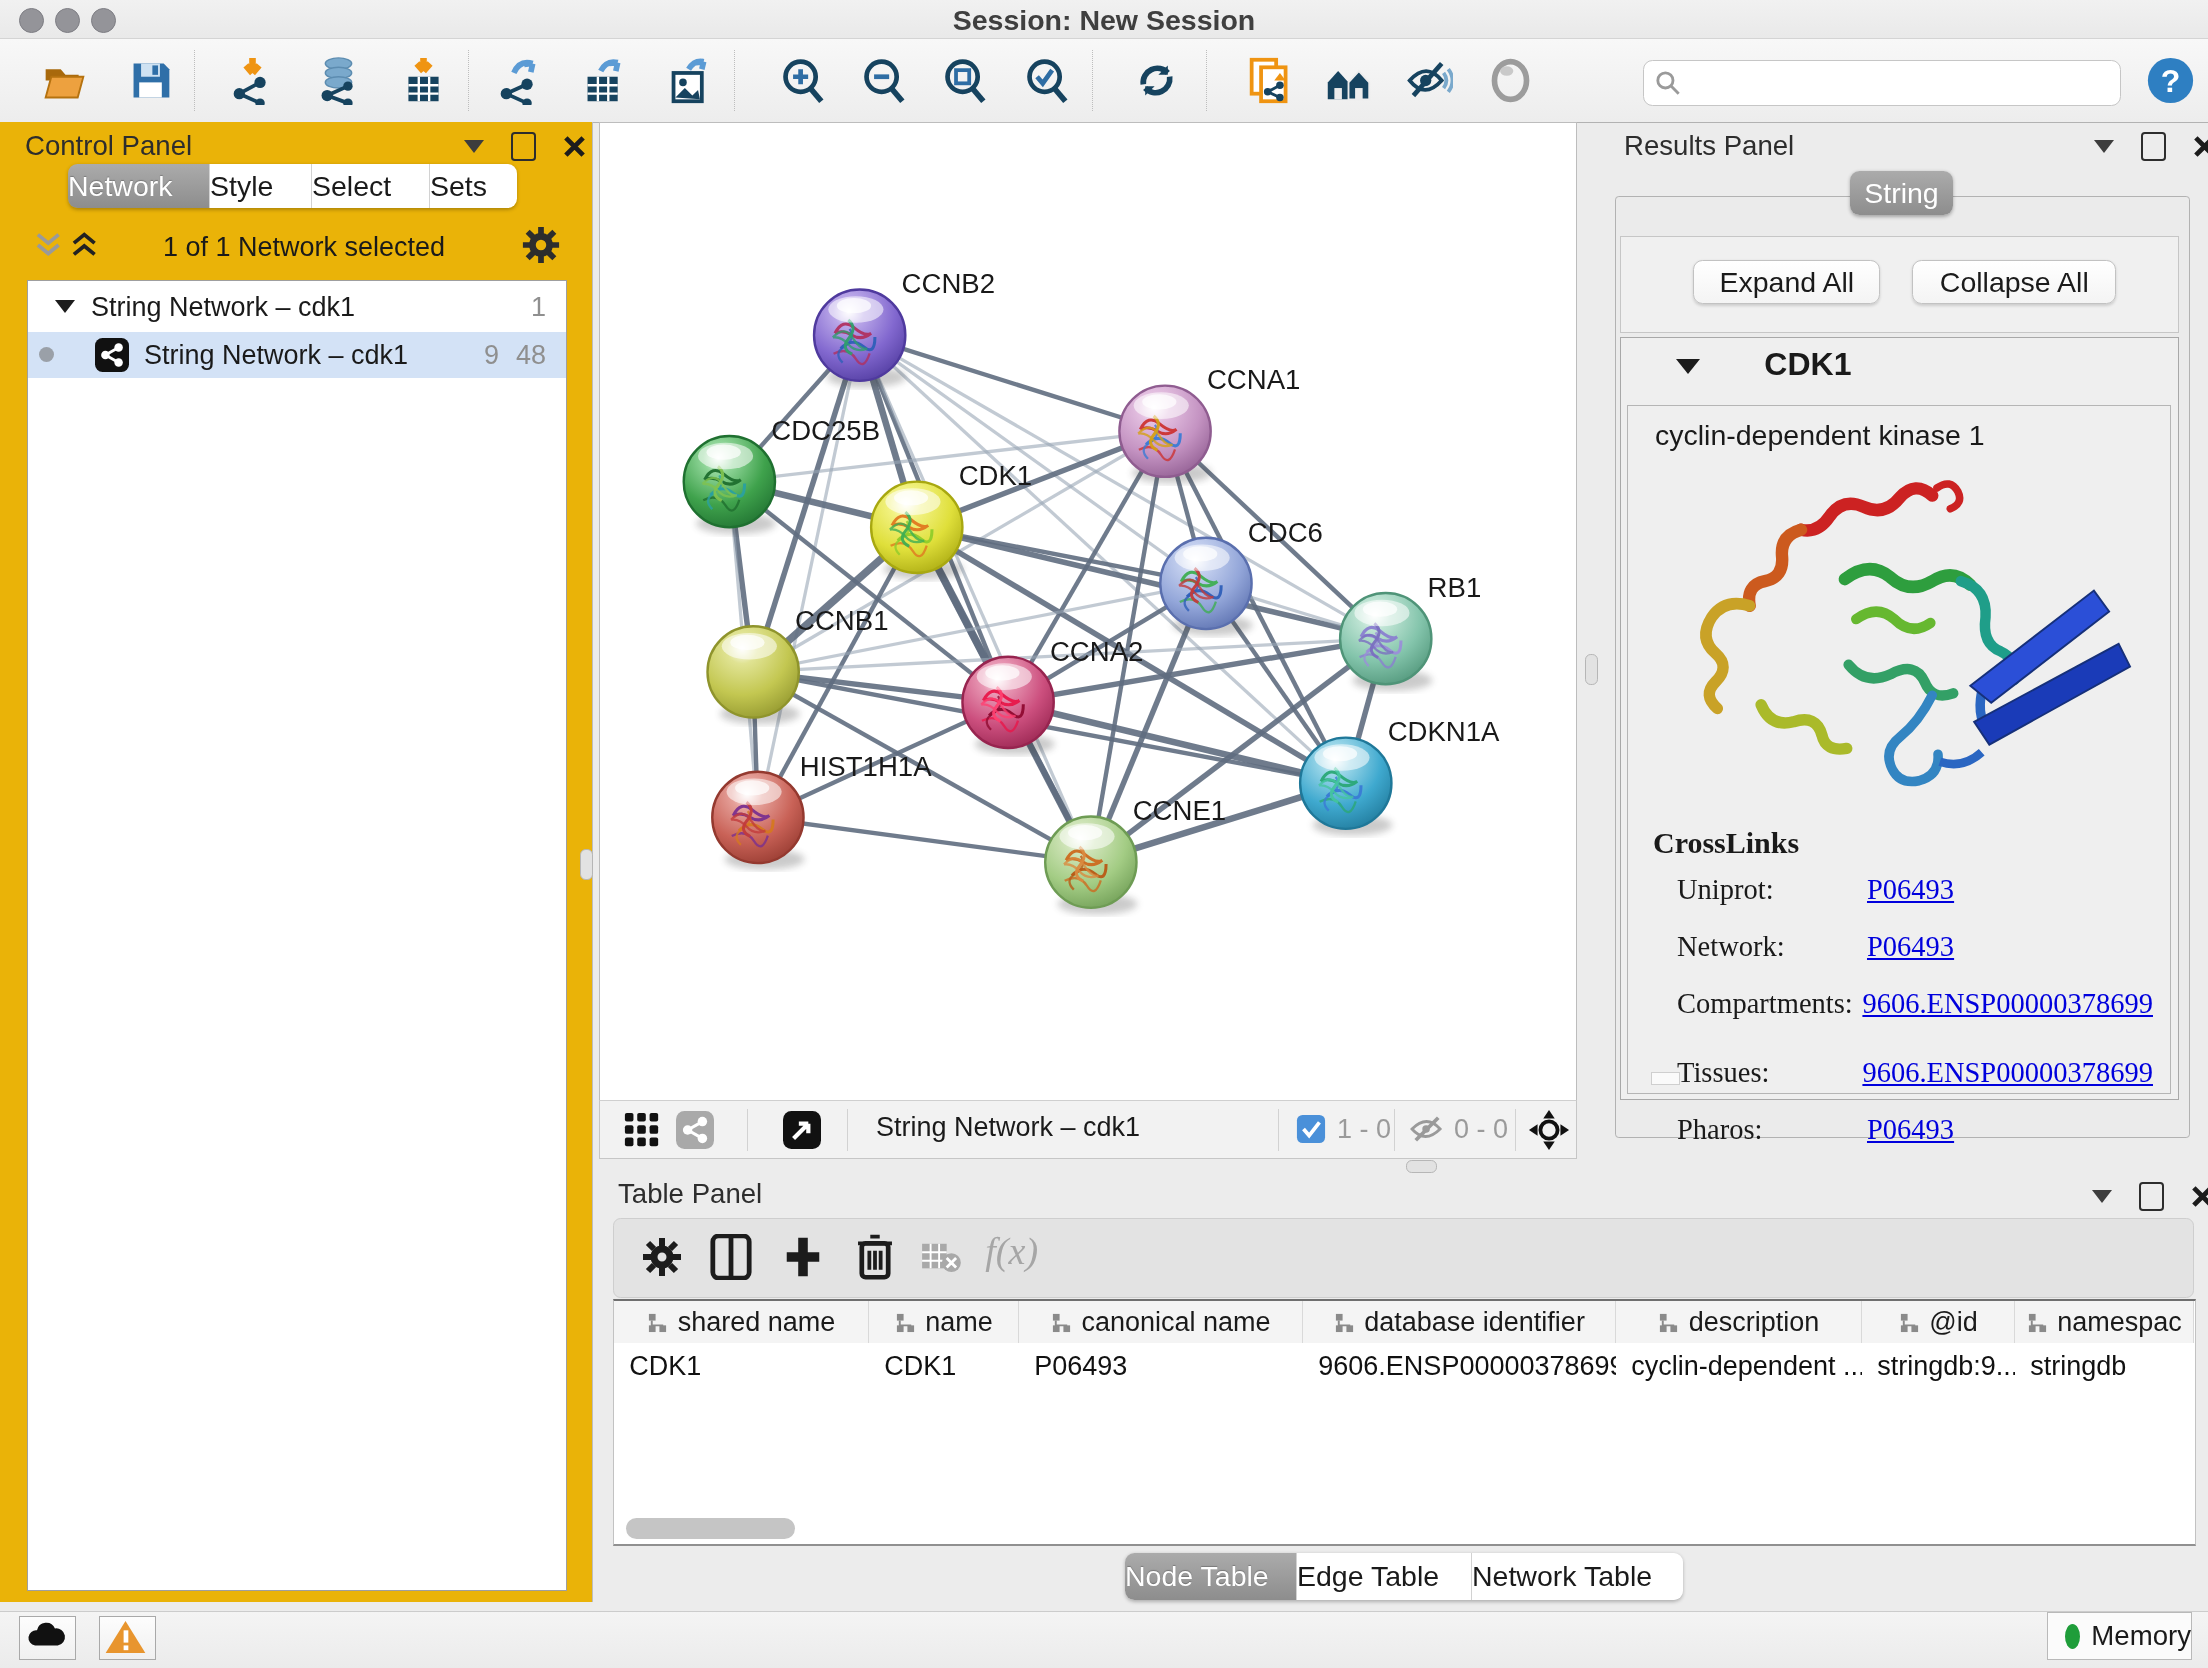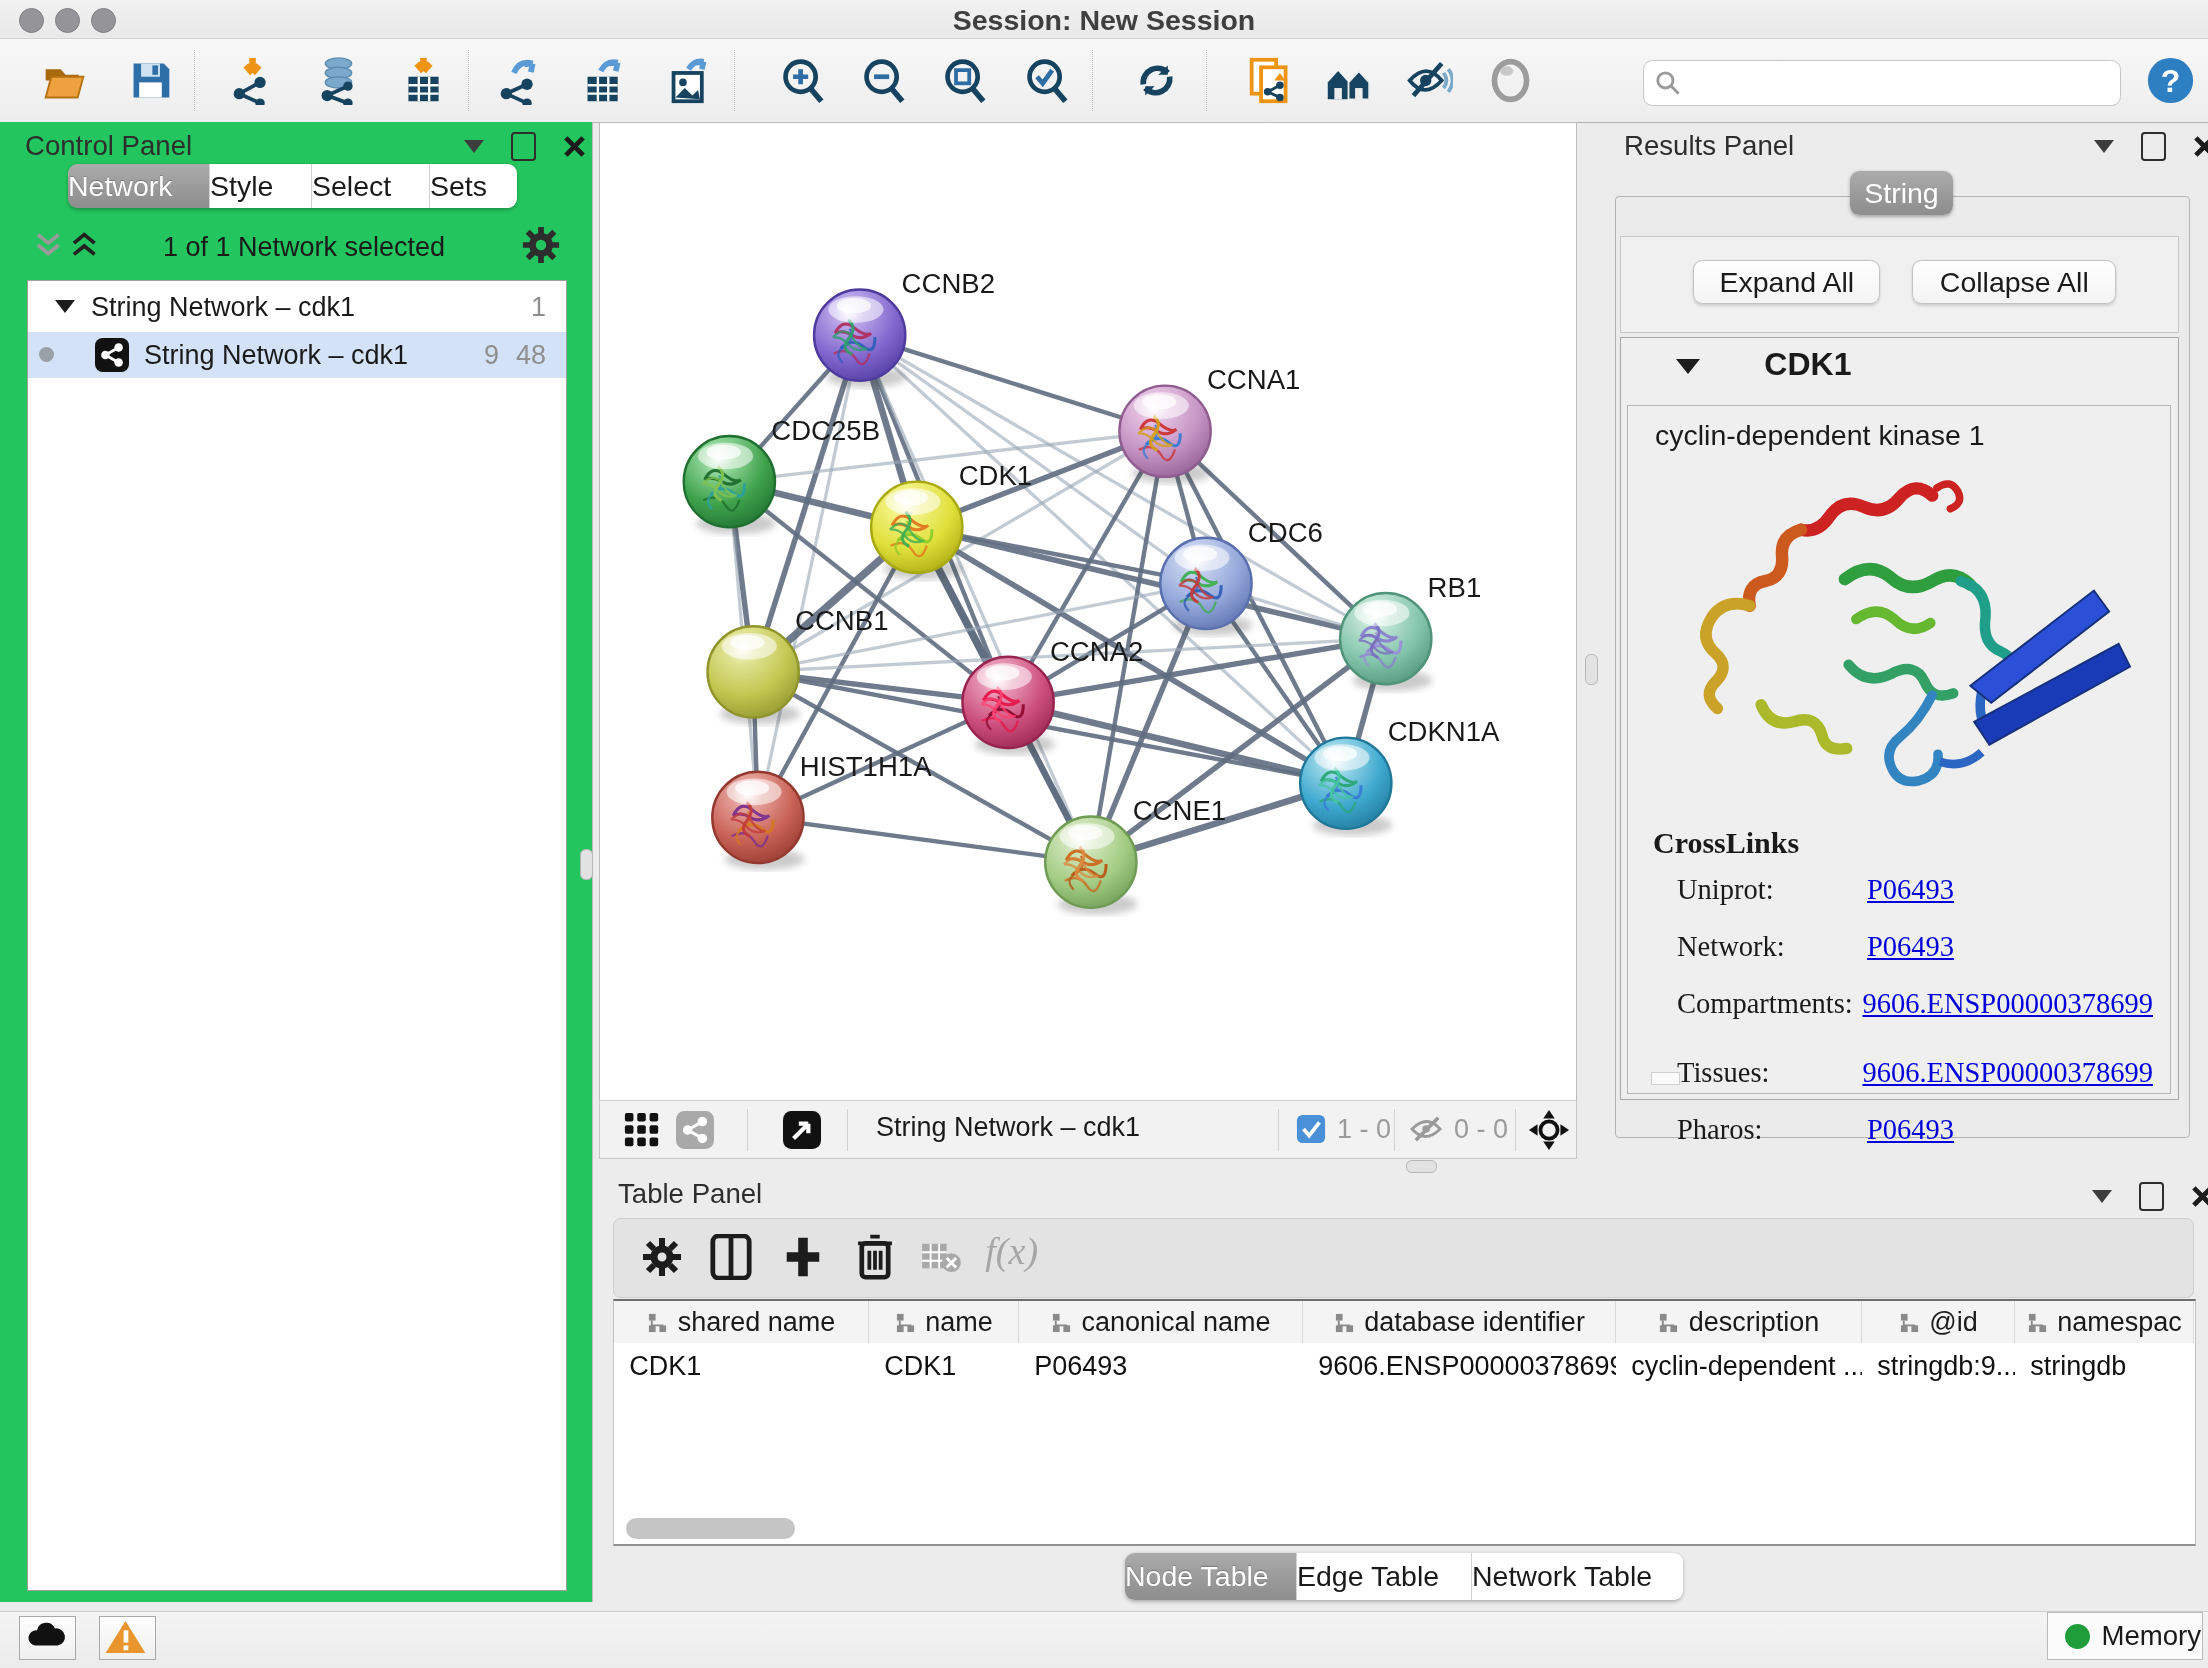--- a/index.html
+++ b/index.html
@@ -27,21 +27,21 @@
   .caret-dn{width:0;height:0;border-left:10.5px solid transparent;border-right:10.5px solid transparent;border-top:13.3px solid #3d3d3d;}
   .float-box{width:21px;height:25px;border:2.9px solid #2d2d2d;border-radius:3.8px;}
   
   .seg{display:flex;border-radius:9.5px;box-shadow:0 1.9px 3.8px rgba(0,0,0,0.25);}
   .seg .tab{height:44px;line-height:44px;font-size:28.5px;background:#fff;color:#1a1a1a;border-right:1px solid #d2d2d2;}
   .seg .tab:first-child{border-radius:9.5px 0 0 9.5px;}
   .seg .tab:last-child{border-radius:0 9.5px 9.5px 0;border-right:none;}
   .seg .tab.active{background:linear-gradient(#ababab,#8d8d8d);color:#fff;text-shadow:0 -1px 1px rgba(0,0,0,0.25);}
   .tab.lone{border-radius:9.5px;height:44px;line-height:44px;text-align:center;font-size:28.5px;background:linear-gradient(#ababab,#8d8d8d);color:#fff;box-shadow:0 1.9px 3.8px rgba(0,0,0,0.3);}
   
-  .ctrl-panel{left:0;top:122px;width:592px;height:1480px;background:#22c55e;border-right:1.9px solid #bdbdbd;}
+  .ctrl-panel{left:0;top:122px;width:592px;height:1480px;background:#eab308;border-right:1.9px solid #bdbdbd;}
   .tree-box{left:27px;top:158px;width:538px;height:1309px;background:#fff;border:1.9px solid #9f9f9f;}
   .tree-row{position:absolute;left:0;width:100%;height:46px;}
   .tree-row .lbl{font-size:27px;}
   .num{color:#8f8f8f;font-size:27px;}
   
   .net-canvas{left:599px;top:122px;width:976px;height:978px;background:#fff;border:1px solid #bdbdbd;}
   .net-toolbar{left:599px;top:1100px;width:976px;height:57px;background:#f2f2f2;border:1px solid #c6c6c6;border-top:1px solid #cfcfcf;}
   .nt-sep{position:absolute;top:7.6px;width:0;height:42px;border-left:1px solid #d2d2d2;}
   .nt-text{font-size:27px;color:#1a1a1a;}
   .nt-num{font-size:27px;color:#9a9a9a;}
@@ -57,21 +57,21 @@
   
   .tbl-panel{left:599px;top:1172px;width:1609px;height:430px;}
   .tbl-toolbar{left:14.3px;top:46px;width:1579px;height:78px;background:#e3e3e3;border:1.9px solid #cecece;border-radius:7.6px;}
   .tbl-box{left:14.3px;top:127px;width:1581px;height:243px;background:#fff;border:1px solid #c2c2c2;border-top:2.9px solid #6f6f6f;border-bottom:2.9px solid #909090;}
   .th{display:flex;align-items:center;justify-content:center;gap:9.5px;font-size:27px;color:#1a1a1a;background:#f4f4f4;border-right:1px solid #d9d9d9;height:42px;box-sizing:border-box;}
   .td{font-size:27px;color:#111;padding:7.6px 0 0 15px;box-sizing:border-box;height:40px;white-space:nowrap;overflow:hidden;}
   .hscroll{position:absolute;left:11.4px;top:217px;width:169px;height:21px;background:#c5c5c5;border-radius:10.5px;}
   
   .statusbar{left:0;top:1611px;width:2208px;height:57px;background:linear-gradient(#f4f4f4,#ebebeb);border-top:1.9px solid #cccccc;}
   .sb-btn{top:3.8px;width:55px;height:42px;background:linear-gradient(#fdfdfd,#f0f0f0);border:1.9px solid #a9a9a9;}
-  .mem-btn{left:2047px;top:0px;width:156px;height:48px;background:#fbfbfb;border:1.9px solid #b9b9b9;display:flex;align-items:center;gap:11.4px;padding-left:17px;box-sizing:border-box;font-size:27.6px;}
+  .mem-btn{left:2047px;top:0px;width:145px;height:48px;background:#fbfbfb;border:1.9px solid #b9b9b9;display:flex;align-items:center;gap:11.4px;padding-left:17px;box-sizing:border-box;font-size:27.6px;}
   .dot-green{width:25px;height:25px;border-radius:50%;background:#1f9d3a;}
   .pill-v{width:11.4px;height:28.5px;border-radius:5.7px;background:#e2e2e2;border:1px solid #b6b6b6;}
   .pill-h{width:28.5px;height:11.4px;border-radius:5.7px;background:#e2e2e2;border:1px solid #b6b6b6;}
   .hdr-icons{position:absolute;top:9.5px;display:flex;gap:27px;align-items:center;}
 </style>
 </head>
 <body>
 
 <div class="abs titlebar">
   <div class="abs tl-dot" style="left:19px"></div>

